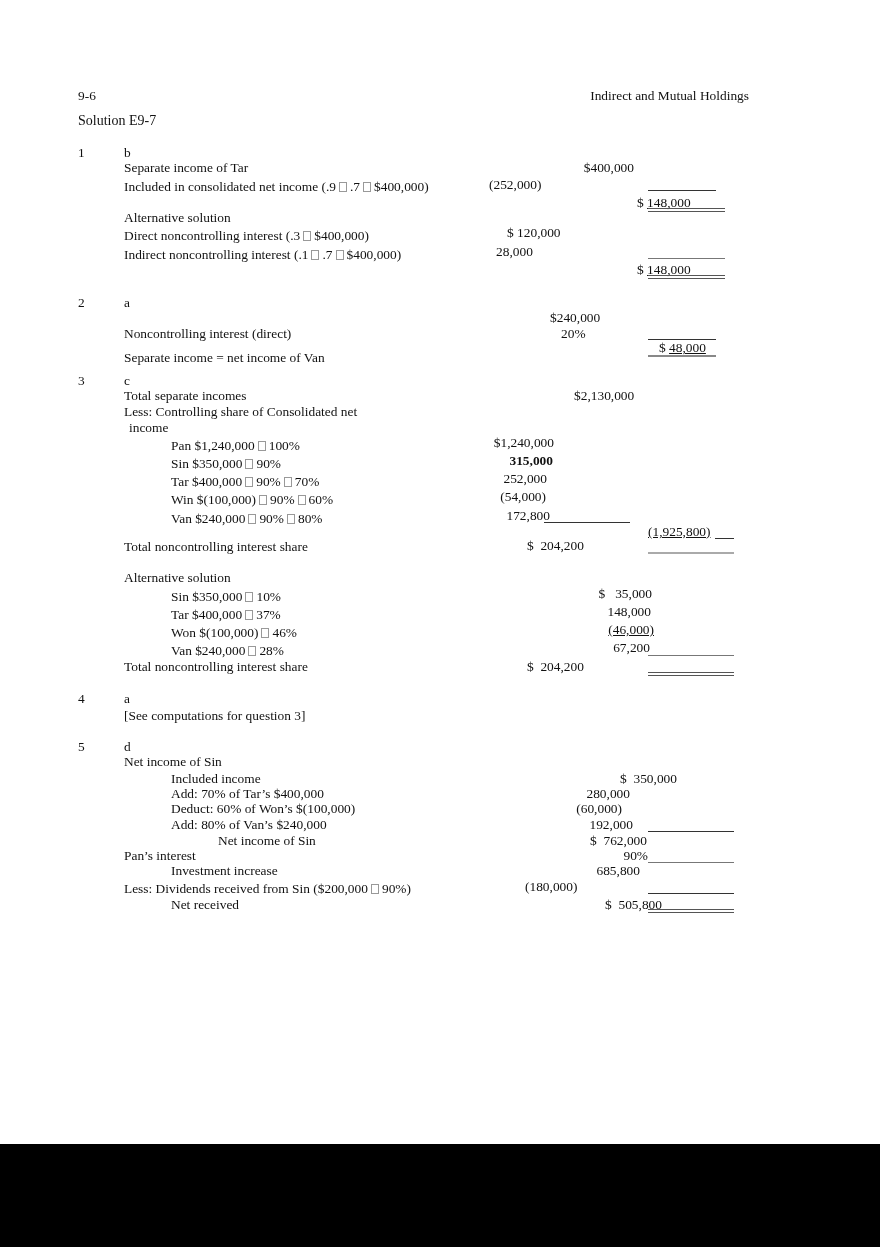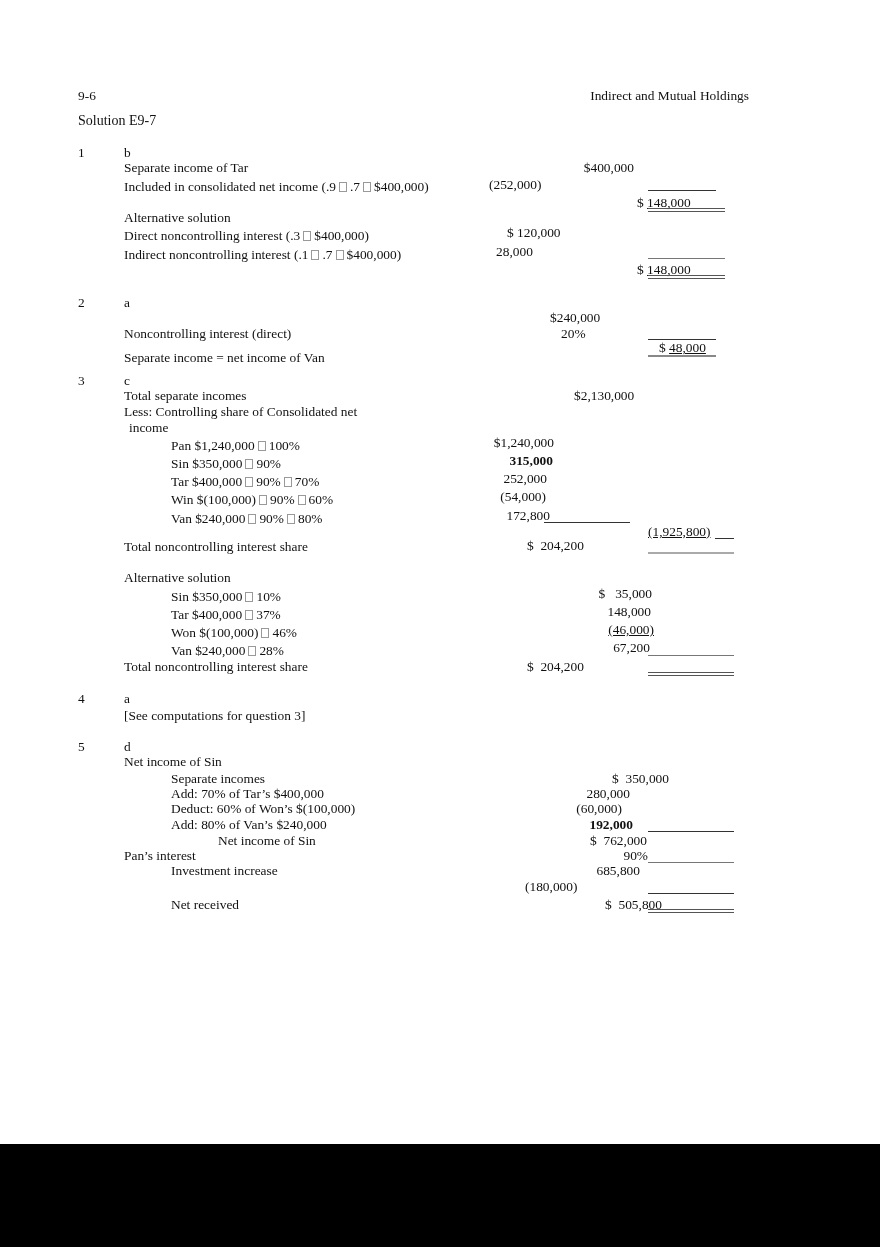--- a/index.html
+++ b/index.html
@@ -90,35 +90,36 @@
   <div class="t" style="left:527px;top:659px;">$  204,200</div>
   <div class="dl" style="left:648px;top:672px;width:86px;"></div>
 
   <div class="t" style="left:78px;top:691px;">4</div>
   <div class="t" style="left:124px;top:691px;">a</div>
   <div class="t" style="left:124px;top:708px;">[See computations for question 3]</div>
 
   <div class="t" style="left:78px;top:739px;">5</div>
   <div class="t" style="left:124px;top:739px;">d</div>
   <div class="t" style="left:124px;top:754px;">Net income of Sin</div>
-  <div class="t" style="left:171px;top:771px;">Separate incomes</div>
-  <div class="t r" style="right:211px;top:771px;">$  350,000</div>
+  <div class="t" style="left:171px;top:771px;">Included income</div>
+  <div class="t r" style="right:203px;top:771px;">$  350,000</div>
   <div class="t" style="left:171px;top:786px;">Add: 70% of Tar’s $400,000</div>
   <div class="t r" style="right:250px;top:786px;">280,000</div>
   <div class="t" style="left:171px;top:801px;">Deduct: 60% of Won’s $(100,000)</div>
   <div class="t r" style="right:258px;top:801px;">(60,000)</div>
   <div class="t" style="left:171px;top:817px;">Add: 80% of Van’s $240,000</div>
-  <div class="t r" style="right:247px;top:817px;font-weight:bold;">192,000</div>
+  <div class="t r" style="right:247px;top:817px;">192,000</div>
   <div class="ln" style="left:648px;top:831px;width:86px;"></div>
   <div class="t" style="left:218px;top:833px;">Net income of Sin</div>
   <div class="t r" style="right:233px;top:833px;">$  762,000</div>
   <div class="t" style="left:124px;top:848px;">Pan’s interest</div>
   <div class="t r" style="right:232px;top:848px;">90%</div>
   <div class="ln" style="left:648px;top:862px;width:86px;border-top-color:#777;"></div>
   <div class="t" style="left:171px;top:863px;">Investment increase</div>
   <div class="t r" style="right:240px;top:863px;">685,800</div>
+  <div class="t" style="left:124px;top:881px;"><span>Less: Dividends received from Sin ($200,000</span><span class="box"></span><span>90%)</span></div>
   <div class="t" style="left:525px;top:879px;">(180,000)</div>
   <div class="ln" style="left:648px;top:893px;width:86px;"></div>
   <div class="t" style="left:171px;top:897px;">Net received</div>
   <div class="t r" style="right:218px;top:897px;">$  505,800</div>
   <div class="dl" style="left:648px;top:909px;width:86px;"></div>
 
 </div>
 
 </body></html>

